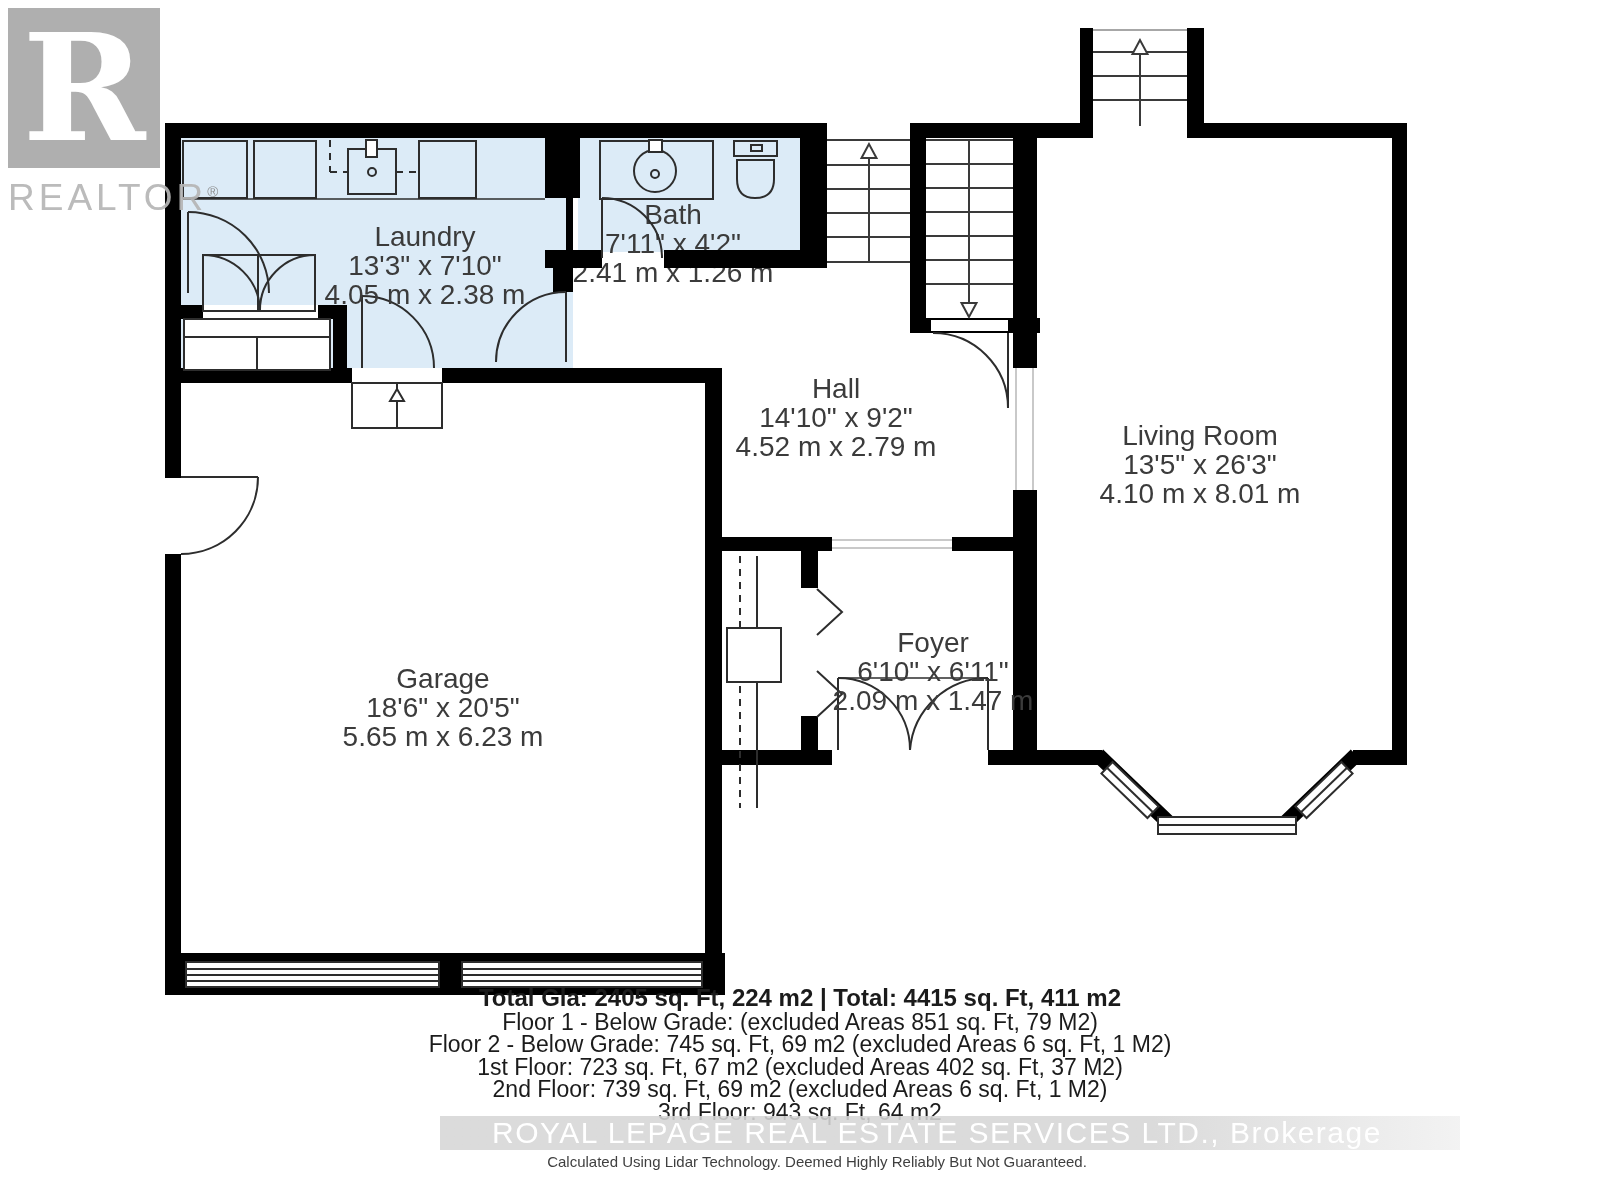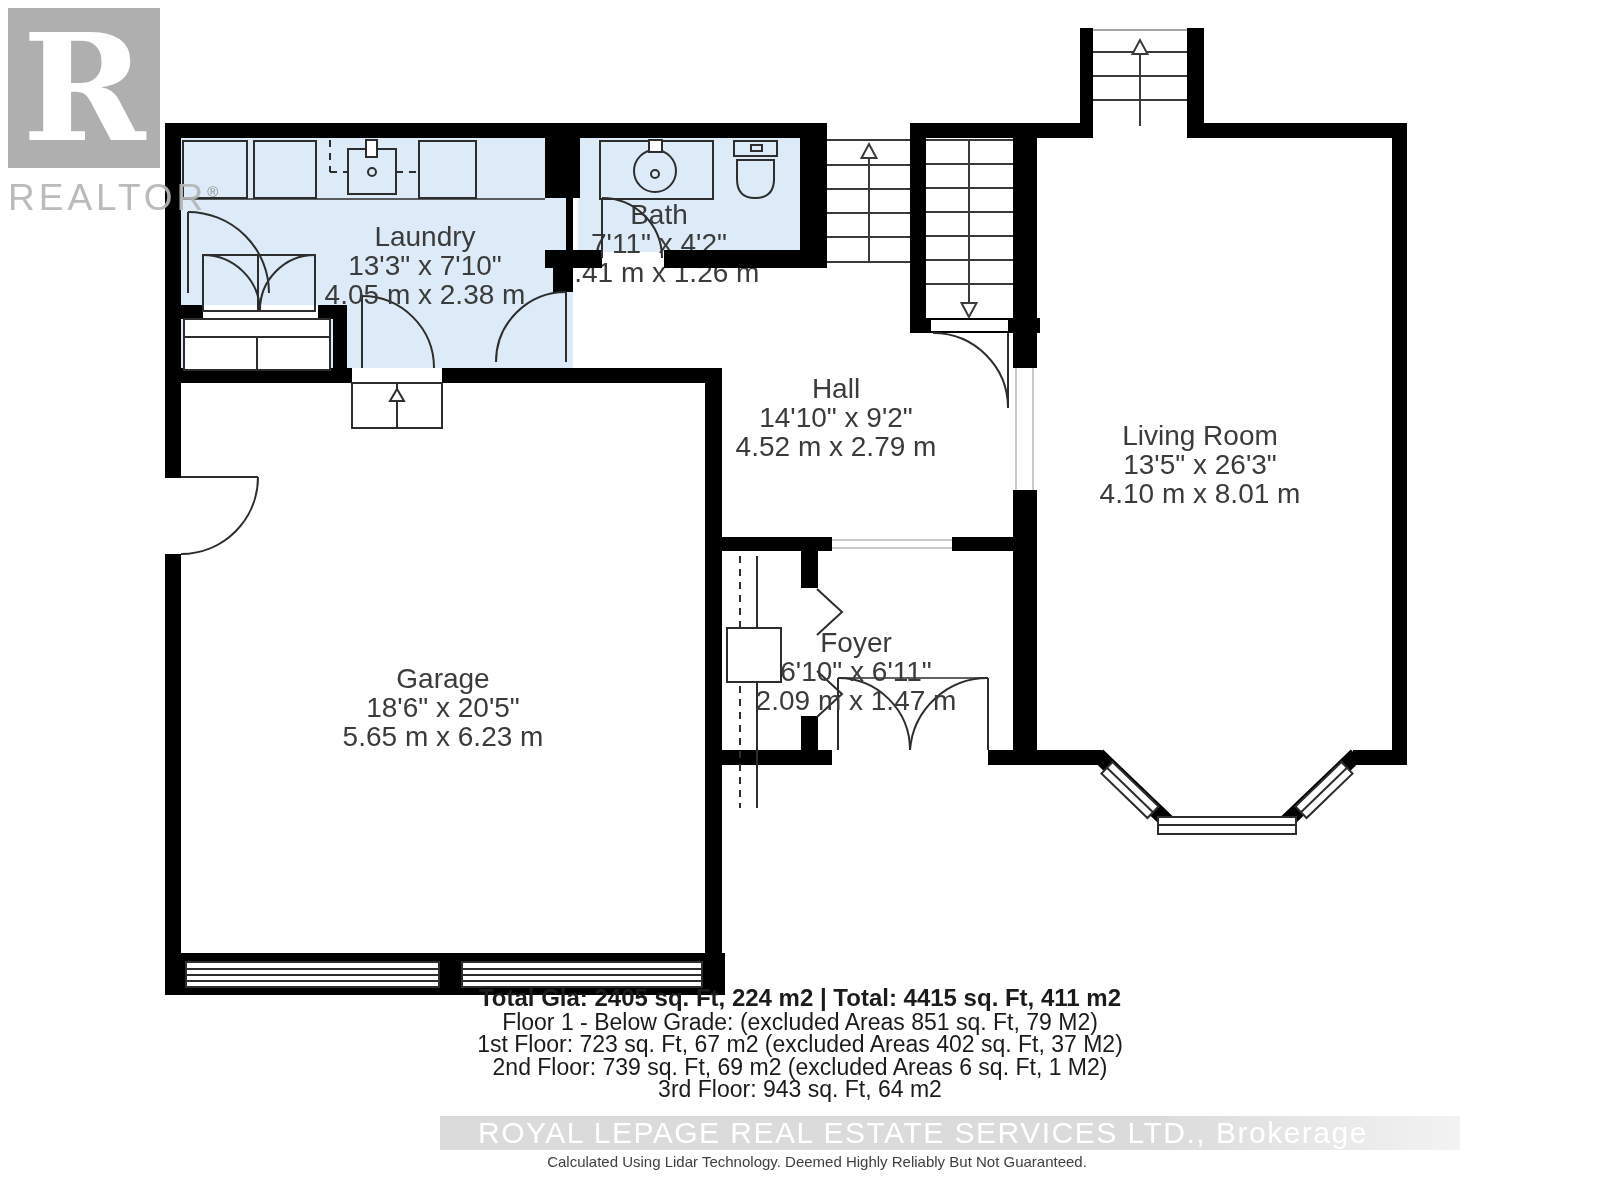--- a/index.html
+++ b/index.html
@@ -33,61 +33,61 @@
   }
   .summary .total{font-weight:bold;font-size:24px;line-height:27px;}
   .summary .fl{font-size:23px;line-height:22.4px;}
   .wm-band{
     position:absolute;left:440px;top:1116px;width:1020px;height:34px;z-index:6;
     background:linear-gradient(to right, rgba(214,214,214,.88) 0%, rgba(214,214,214,.88) 70%, rgba(214,214,214,.30) 100%);
     display:flex;align-items:center;
   }
   .wm-band span{
     color:var(--watermark-text,#fff);font-size:30px;letter-spacing:1.5px;
-    white-space:nowrap;padding-left:38px;
+    white-space:nowrap;padding-left:52px;
   }
   .disclaimer{
     position:absolute;left:0;top:1153px;width:1600px;text-align:center;
     font-size:15px;color:#3f3f3f;z-index:5;margin-left:17px;
   }
 </style>
 </head>
 <body>
 
 <svg id="fills-svg" width="1600" height="1200" viewBox="0 0 1600 1200">
   <rect x="181" y="136" width="392" height="232" fill="var(--wet-room-fill,#dcebf7)"></rect>
   <rect x="578" y="136" width="224" height="116" fill="var(--wet-room-fill,#dcebf7)"></rect>
 </svg>
 
 <div class="room-label" style="left:425px;top:222px">
   <div>Laundry</div>
   <div>13'3" x 7'10"</div>
   <div>4.05 m x 2.38 m</div>
 </div>
-<div class="room-label under-walls" style="left:659px;top:200px">
+<div class="room-label under-walls" style="left:673px;top:200px">
   <div>Bath</div>
   <div>7'11" x 4'2"</div>
   <div>2.41 m x 1.26 m</div>
 </div>
 <div class="room-label" style="left:836px;top:374px">
   <div>Hall</div>
   <div>14'10" x 9'2"</div>
   <div>4.52 m x 2.79 m</div>
 </div>
 <div class="room-label" style="left:1200px;top:421px">
   <div>Living Room</div>
   <div>13'5" x 26'3"</div>
   <div>4.10 m x 8.01 m</div>
 </div>
 <div class="room-label" style="left:443px;top:664px">
   <div>Garage</div>
   <div>18'6" x 20'5"</div>
   <div>5.65 m x 6.23 m</div>
 </div>
-<div class="room-label" style="left:856px;top:628px">
+<div class="room-label" style="left:933px;top:628px">
   <div>Foyer</div>
   <div>6'10" x 6'11"</div>
   <div>2.09 m x 1.47 m</div>
 </div>
 
 <svg id="walls-svg" width="1600" height="1200" viewBox="0 0 1600 1200">
 
   <g fill="var(--wall,#000)">
     <rect x="165" y="123" width="662" height="15"></rect>
     <rect x="910" y="123" width="130" height="15"></rect>
@@ -279,20 +279,21 @@
     <span>R</span>
   </div>
   <div class="logo-word">
     <span>REALTOR</span><sup>®</sup>
   </div>
 </div>
 
 <div class="summary">
   <div class="total">Total Gla: 2405 sq. Ft, 224 m2 | Total: 4415 sq. Ft, 411 m2</div>
   <div class="fl">Floor 1 - Below Grade: (excluded Areas 851 sq. Ft, 79 M2)</div>
+  <div class="fl">Floor 2 - Below Grade: 745 sq. Ft, 69 m2 (excluded Areas 6 sq. Ft, 1 M2)</div>
   <div class="fl">1st Floor: 723 sq. Ft, 67 m2 (excluded Areas 402 sq. Ft, 37 M2)</div>
   <div class="fl">2nd Floor: 739 sq. Ft, 69 m2 (excluded Areas 6 sq. Ft, 1 M2)</div>
   <div class="fl">3rd Floor: 943 sq. Ft, 64 m2</div>
 </div>
 
 <div class="wm-band">
   <span>ROYAL LEPAGE REAL ESTATE SERVICES LTD., Brokerage</span>
 </div>
 
 <div class="disclaimer">Calculated Using Lidar Technology. Deemed Highly Reliably But Not Guaranteed.</div>

